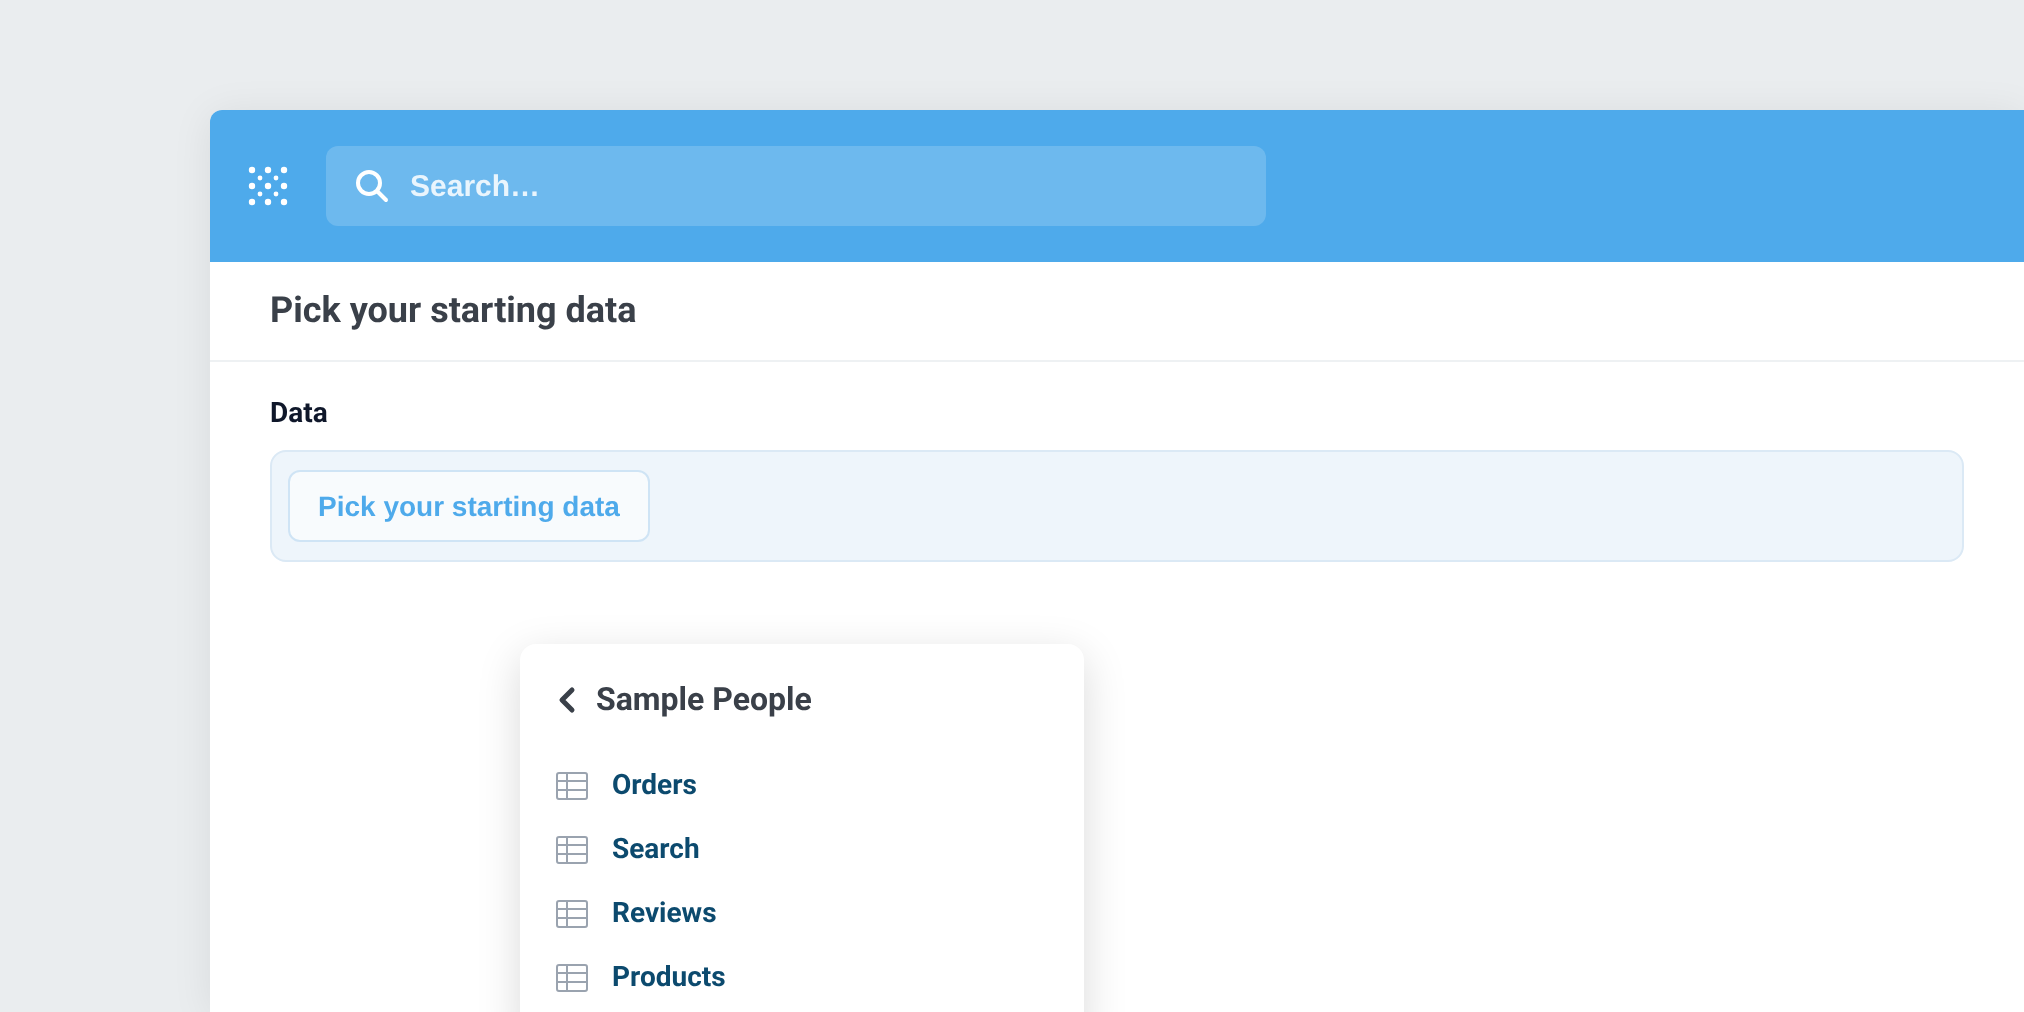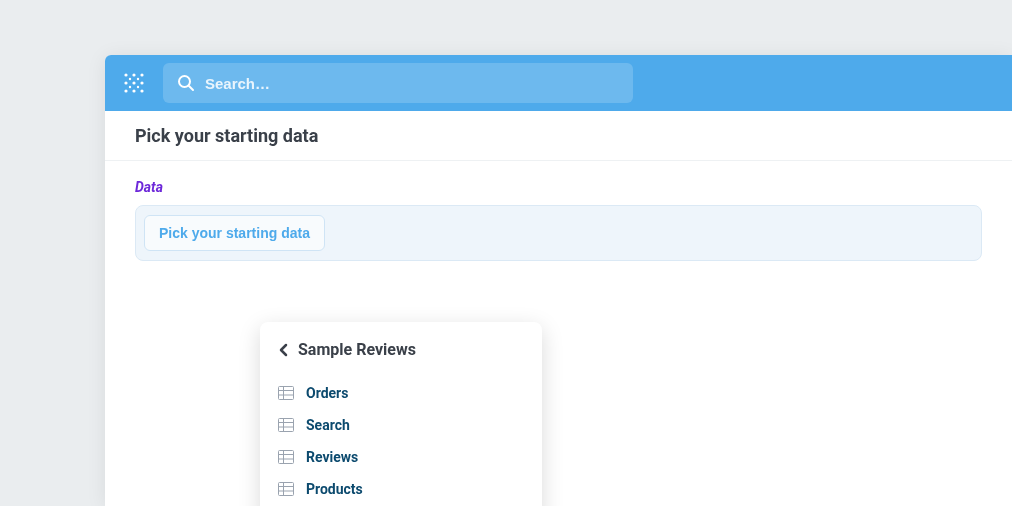--- a/index.html
+++ b/index.html
@@ -20,21 +20,21 @@
       top: 55px;
       left: 105px;
       right: 0;
       bottom: 0;
       background: #ffffff;
       border-radius: 6px 0 0 0;
       box-shadow: 0 2px 20px rgba(0,0,0,0.08);
       overflow: hidden;
     }
     .top-bar {
-      height: 56px;
+      height: 76px;
       background: #4eaaeb;
       display: flex;
       align-items: center;
       padding: 0 18px;
       gap: 18px;
     }
     .logo {
       width: 22px;
       height: 22px;
       flex-shrink: 0;
@@ -76,23 +76,22 @@
       font-size: 18px;
       font-weight: 700;
       color: #3a4049;
     }
     .section {
       padding: 18px 30px 10px 30px;
     }
     .section-label {
       font-size: 14px;
       font-weight: 700;
-      color: #6d28d9;
+      color: #0f172a;
       margin-bottom: 10px;
-      font-style: italic;
     }
     .data-picker-bar {
       background: #eef5fb;
       border: 1px solid #dbe9f5;
       border-radius: 8px;
       padding: 8px;
       height: 56px;
       display: flex;
       align-items: center;
     }
@@ -201,21 +200,21 @@
     </div>
   </div>
 
   <div class="dropdown">
     <div class="dropdown-header">
       <span class="back-chevron">
         <svg width="10" height="14" viewBox="0 0 10 14">
           <path d="M8 2 L3 7 L8 12" stroke="#3a4049" stroke-width="2.5" fill="none" stroke-linecap="round" stroke-linejoin="round"></path>
         </svg>
       </span>
-      <span class="dropdown-title">Sample Reviews</span>
+      <span class="dropdown-title">Sample People</span>
     </div>
     <div class="dropdown-list">
       <div class="dropdown-item">
         <span class="table-icon">
           <svg width="16" height="14" viewBox="0 0 16 14">
             <rect x="0.5" y="0.5" width="15" height="13" rx="1" stroke="#9aa3af" fill="none"></rect>
             <line x1="0.5" y1="4.5" x2="15.5" y2="4.5" stroke="#9aa3af"></line>
             <line x1="0.5" y1="9" x2="15.5" y2="9" stroke="#9aa3af"></line>
             <line x1="5.5" y1="0.5" x2="5.5" y2="13.5" stroke="#9aa3af"></line>
           </svg>

